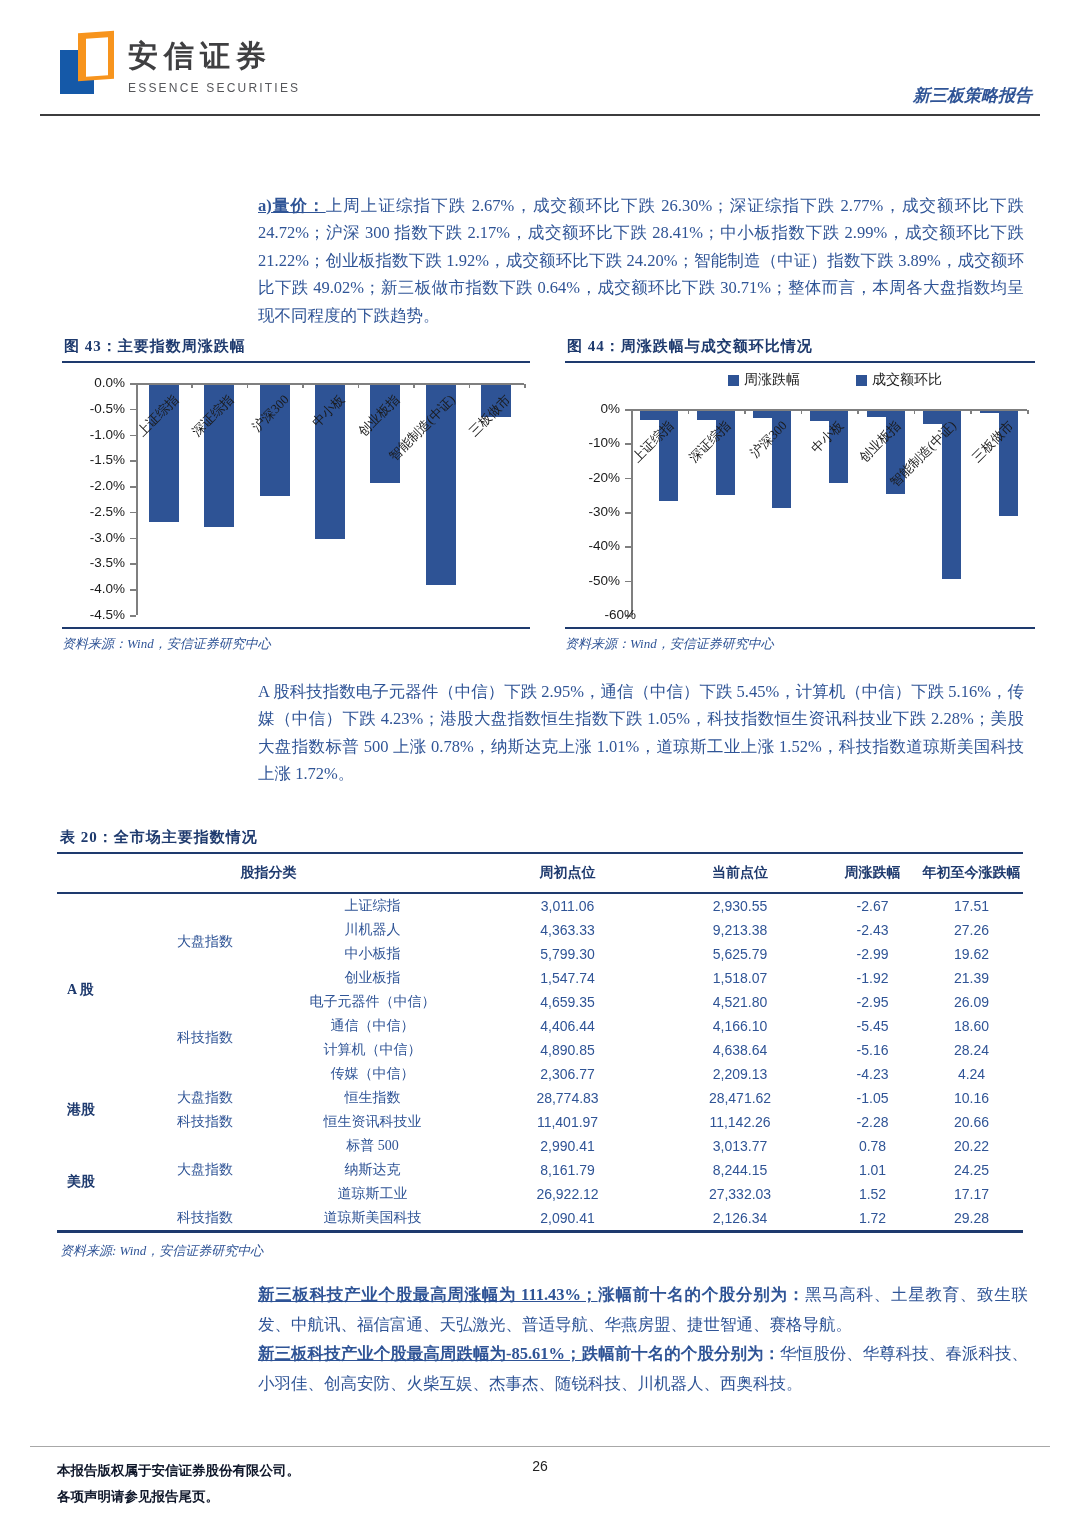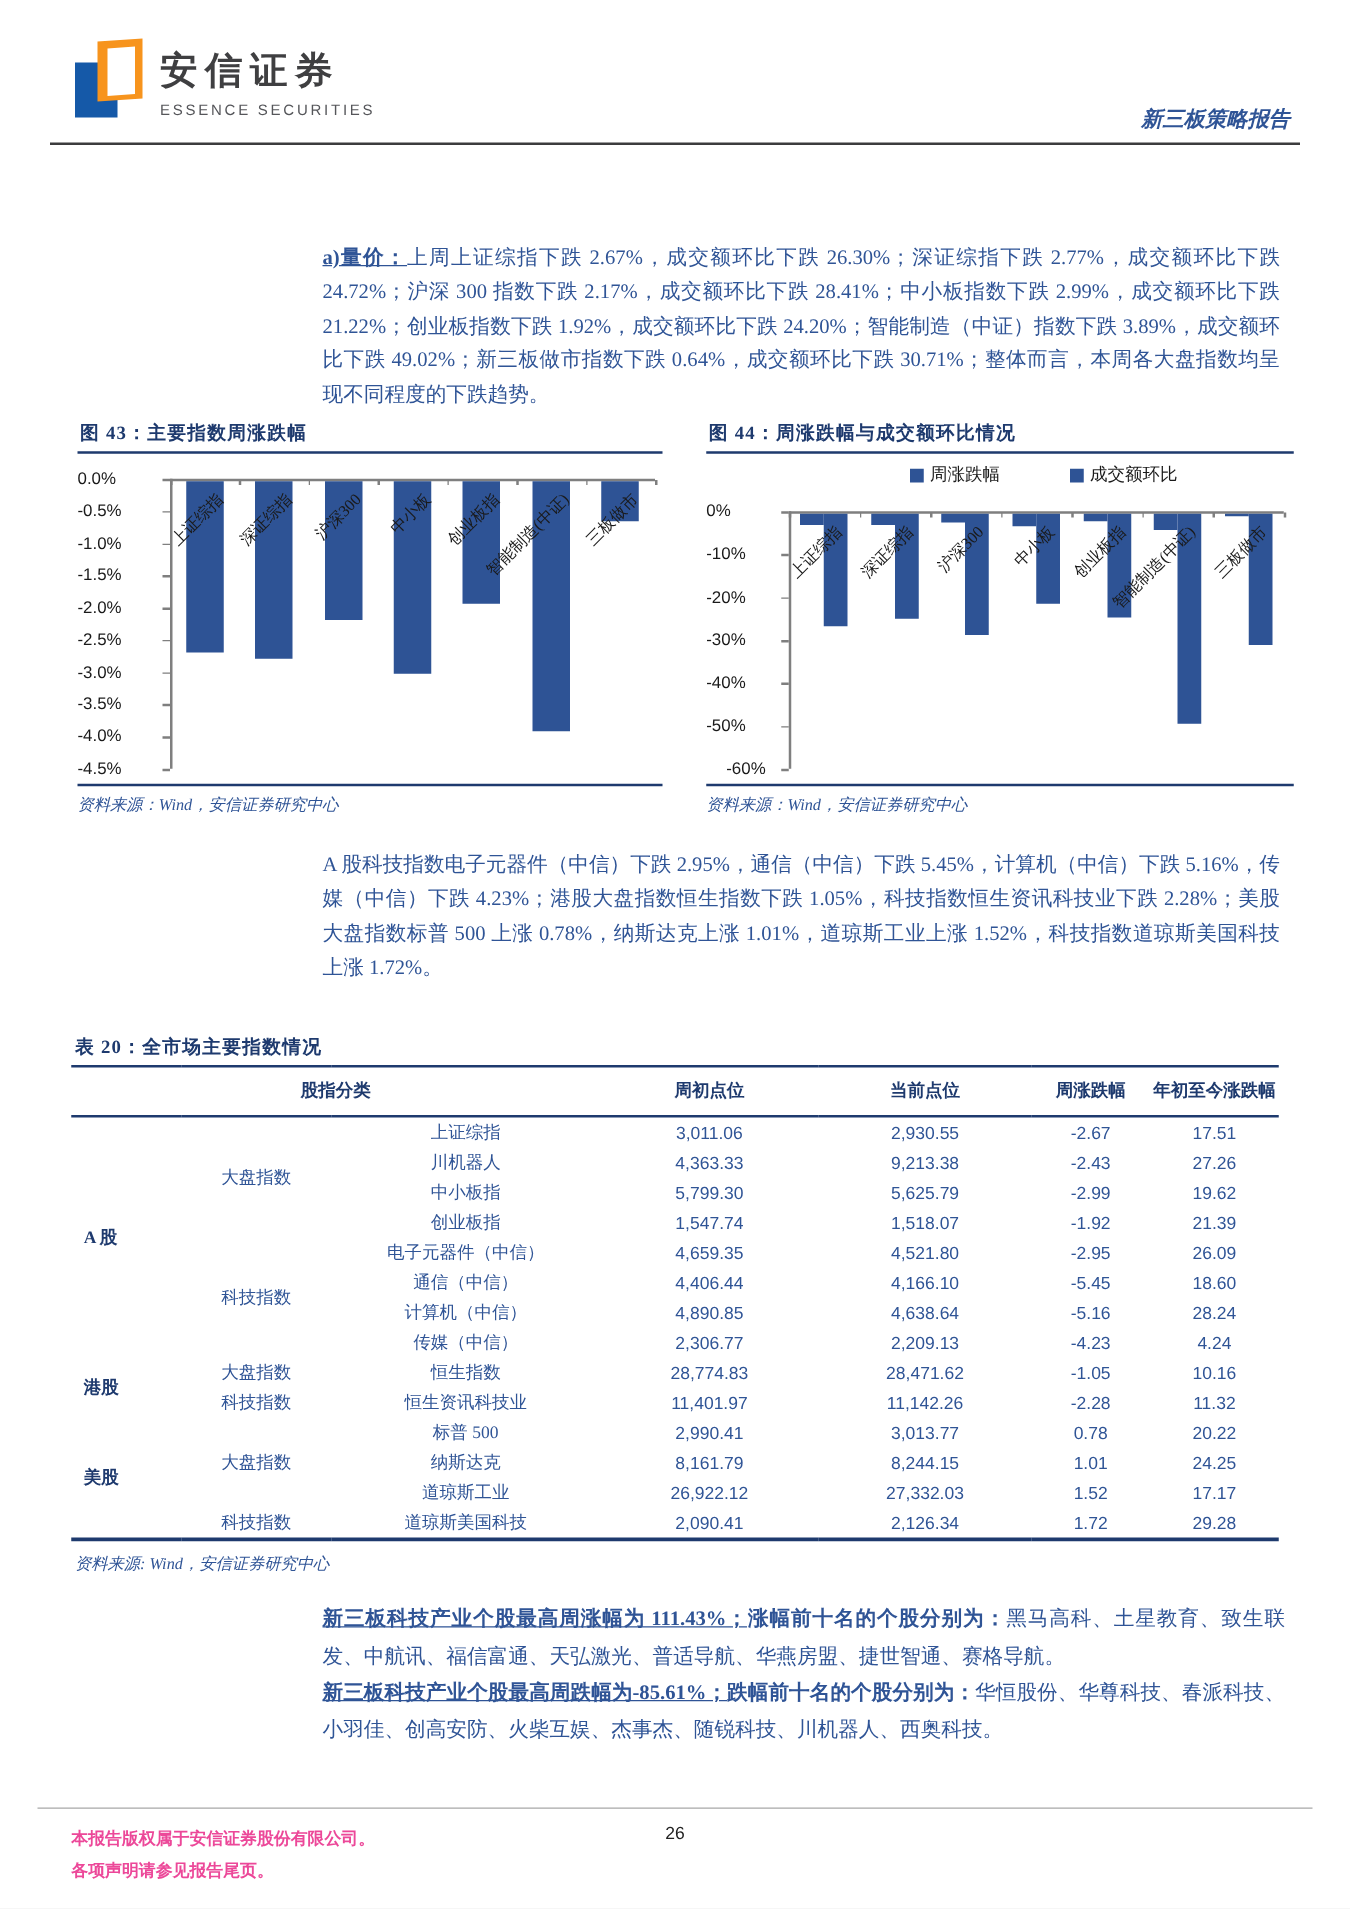--- a/index.html
+++ b/index.html
@@ -32,21 +32,21 @@
   .fig { position:absolute; top:337px; }
   #fig43 { left:62px; width:468px; }
   #fig44 { left:565px; width:470px; }
   .fig-title { font-size:15px; font-weight:bold; color:#1E3A6E; padding:0 0 5px 2px; border-bottom:2px solid #1E3A6E; letter-spacing:1px; }
   .chart { position:relative; height:256px; margin-top:6px; }
   .fig-src { border-top:2px solid #1E3A6E; margin-top:2px; padding-top:6px; font-size:13px; font-style:italic; color:#2F5496; }
   .axis-h { position:absolute; height:1.5px; background:#7f7f7f; }
   .axis-v { position:absolute; width:1.5px; background:#7f7f7f; }
   .ytick { position:absolute; width:6px; height:1.5px; background:#7f7f7f; }
   .xtick { position:absolute; width:1.5px; height:4px; background:#7f7f7f; }
-  .ylab { position:absolute; font-family:"Liberation Sans","DejaVu Sans",sans-serif; font-size:13.5px; color:#1a1a1a; text-align:left; }
+  .ylab { position:absolute; font-family:"Liberation Sans","DejaVu Sans",sans-serif; font-size:13.5px; color:#1a1a1a; text-align:right; }
   .bar { position:absolute; background:#2E5395; }
   .catlab { position:absolute; white-space:nowrap; font-size:13px; color:#1a1a1a; transform:rotate(-45deg); transform-origin:100% 0; }
   .legend { position:absolute; top:2px; left:70px; right:0; display:flex; justify-content:center; gap:56px;
             font-family:"Liberation Sans","DejaVu Sans",sans-serif; font-size:14px; color:#1a1a1a; }
   .legend .li { display:flex; align-items:center; gap:5px; }
   .sw { width:11px; height:11px; background:#2E5395; display:inline-block; }
 
   
   #table-sec { position:absolute; left:57px; top:828px; width:966px; }
   .tbl-title { font-size:15px; font-weight:bold; color:#1E3A6E; padding-left:3px; margin-bottom:5px; letter-spacing:1px; }
@@ -55,21 +55,21 @@
   table.idx th, table.idx td { font-weight:normal; padding:0; text-align:center; vertical-align:middle; }
   table.idx thead th { height:38px; font-size:14px; font-weight:bold; color:#1E3A6E; border-bottom:2px solid #1E3A6E; }
   table.idx tbody td, table.idx tbody th { height:24px; font-size:14px; color:#2F5496; }
   table.idx .mkt { font-weight:bold; text-align:left; padding-left:10px; color:#1E3A6E; }
   table.idx .sub { color:#2F5496; }
   table.idx .num { font-family:"Liberation Sans","DejaVu Sans",sans-serif; font-size:14px; }
   .tbl-src { margin-top:9px; padding-left:3px; font-size:13px; font-style:italic; color:#2F5496; }
 
   
   .ft-rule { position:absolute; left:30px; top:1446px; width:1020px; height:1px; background:#a8a8a8; }
-  .ft-left { position:absolute; left:57px; top:1458px; font-size:13.5px; font-weight:bold; color:#ec4899; line-height:1.9; }
+  .ft-left { position:absolute; left:57px; top:1458px; font-size:13.5px; font-weight:bold; color:#0f172a; line-height:1.9; }
   .ft-page { position:absolute; left:0; top:1458px; width:1080px; text-align:center; font-size:14px; color:#222;
              font-family:"Liberation Sans","DejaVu Sans",sans-serif; }
 </style>
 </head>
 <body>
 
 <div class="page">
 
   <div class="hdr-logo">
     <div class="lg-blue"></div>
@@ -290,21 +290,21 @@
             <td class="num">28,471.62</td>
             <td class="num">-1.05</td>
             <td class="num">10.16</td>
           </tr>
           <tr>
             <td class="sub" rowspan="1">科技指数</td>
             <td>恒生资讯科技业</td>
             <td class="num">11,401.97</td>
             <td class="num">11,142.26</td>
             <td class="num">-2.28</td>
-            <td class="num">11.32</td>
+            <td class="num">20.66</td>
           </tr>
           <tr>
             <th class="mkt" rowspan="4">美股</th>
             <td class="sub" rowspan="3">大盘指数</td>
             <td>标普 500</td>
             <td class="num">2,990.41</td>
             <td class="num">3,013.77</td>
             <td class="num">0.78</td>
             <td class="num">20.22</td>
           </tr>

